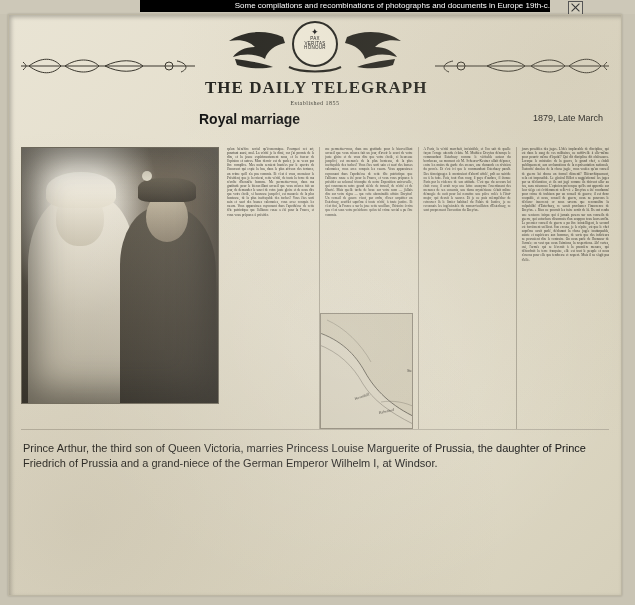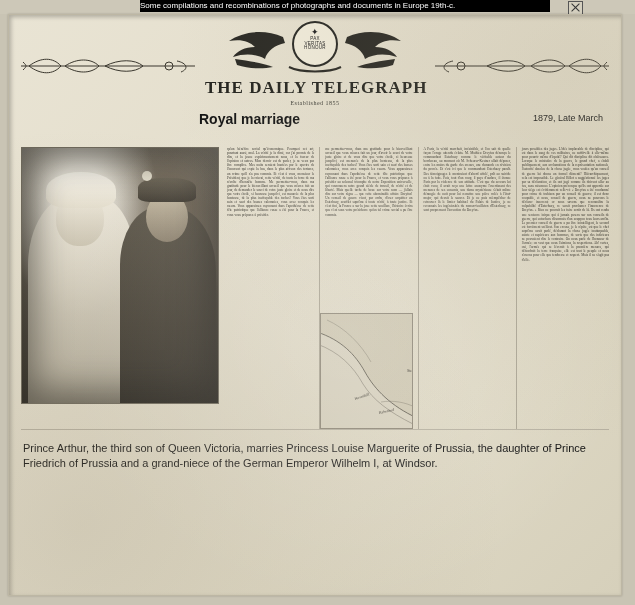--- a/index.html
+++ b/index.html
@@ -23,21 +23,21 @@
     background: #cdc8b8;
   }
   .top-title-bar {
     position: absolute;
     left: 140px; top: 0;
     width: 410px; height: 12px;
     background: #000;
     color: #fff;
     font-size: 8px;
     line-height: 12px;
-    text-align: left;
+    text-align: right;
     overflow: hidden;
     white-space: nowrap;
   }
   .close-box {
     position: absolute;
     right: 52px; top: 1px;
     width: 13px; height: 13px;
     border: 1px solid #555;
     background: #d4cfbf;
   }

